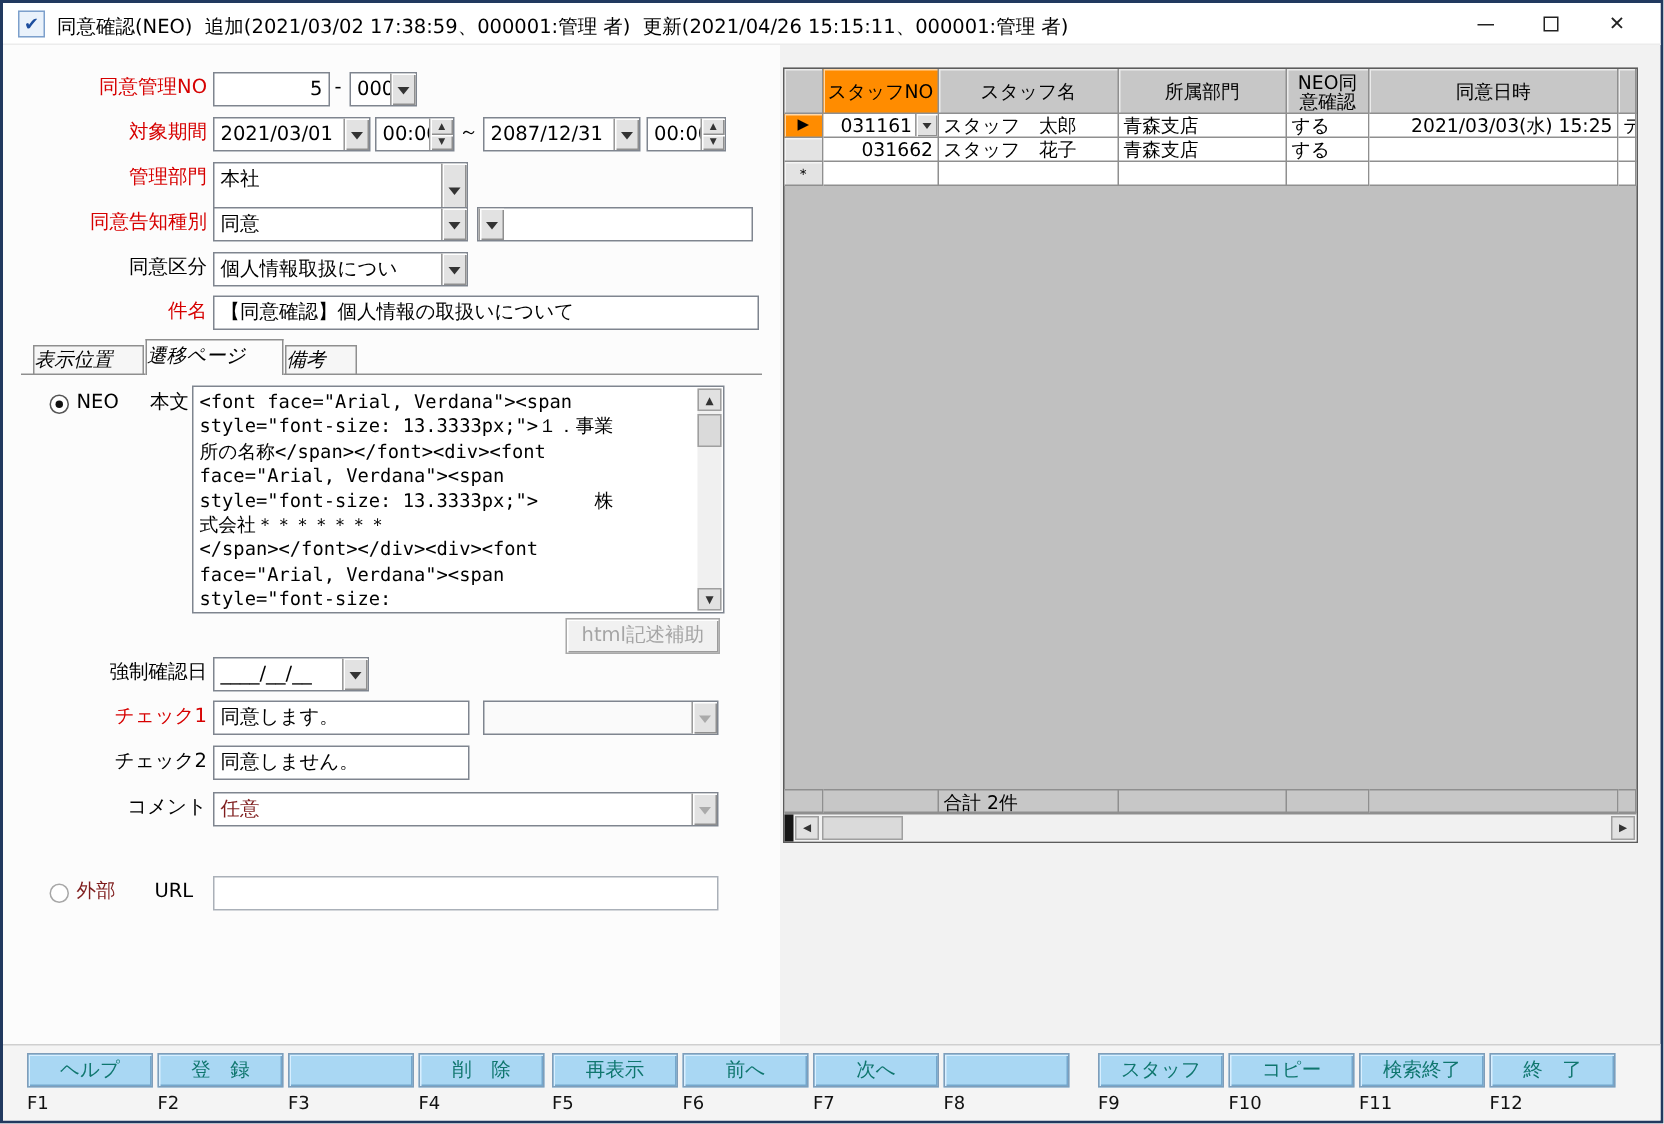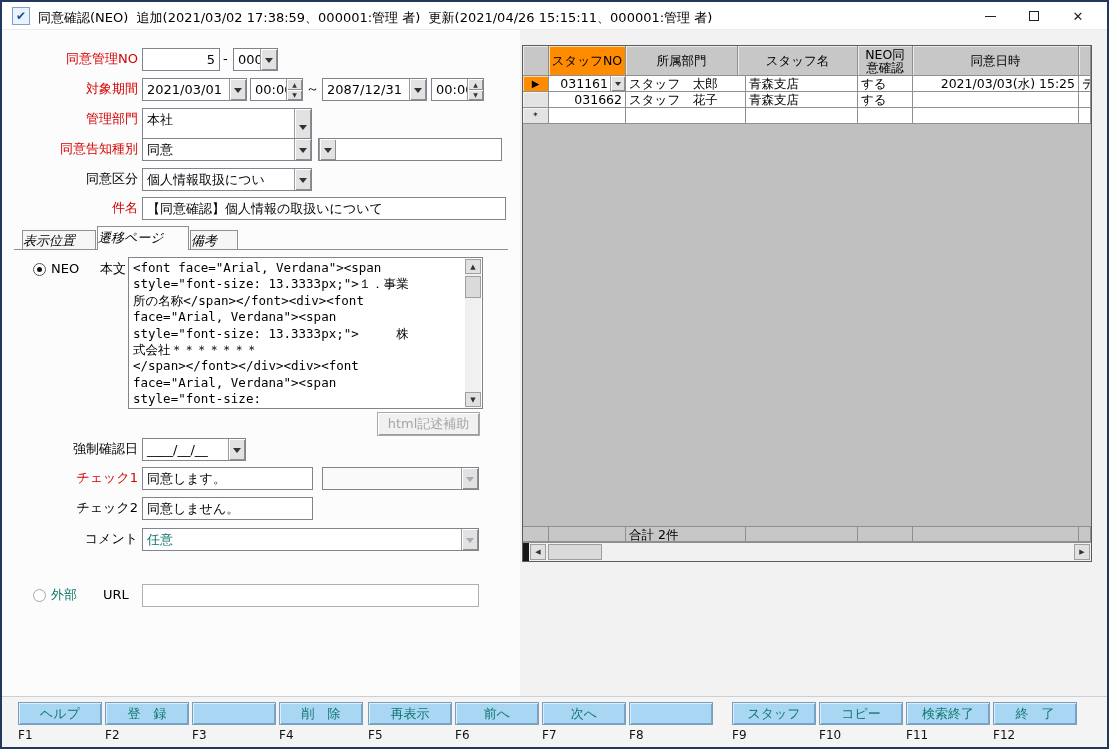--- a/index.html
+++ b/index.html
@@ -16,21 +16,21 @@
   .winbtn { position:absolute; top:0; width:44px; height:28px; display:flex; align-items:center; justify-content:center; }
   .glyph-min { width:11px; border-bottom:1px solid #222; }
   .glyph-max { width:10px; height:10px; border:1px solid #222; }
   .glyph-close { font-size:13px; color:#222; line-height:1; }
   
   .left-panel { position:absolute; left:2px; top:30px; width:518px; height:666px; background:#fcfcfc; }
   
   .flabel { position:absolute; left:20px; width:118px; height:22px; line-height:22px; text-align:right;
             white-space:nowrap; }
   .red { color:#d60000; }
-  .dis-text { color:#0f766e; }
+  .dis-text { color:#7f1d1d; }
   .tbox, .combo { position:absolute; background:#fff; border:1px solid #7f858f; display:flex; align-items:stretch; }
   .tbox .val, .combo .val { flex:1; padding:2px 4px; line-height:17px; white-space:nowrap; overflow:hidden; }
   .val.right { text-align:right; }
   .dd { width:17px; background:#e2e2e2; border-left:1px solid #9a9a9a;
         display:flex; align-items:center; justify-content:center;
         box-shadow: inset 1px 1px 0 #fff, inset -1px -1px 0 #8f8f8f; }
   .dd::after { content:""; border:4px solid transparent; border-top:5px solid #333; margin-top:5px; }
   .dd.dis::after { border-top-color:#aaa; }
   .spin { width:16px; display:flex; flex-direction:column; border-left:1px solid #9a9a9a; }
   .spin span { flex:1; background:#e2e2e2; display:flex; align-items:center; justify-content:center;
@@ -230,22 +230,22 @@
   <div class="inline-label dis-text" style="left:51px; top:584px;">外部</div>
   <div class="inline-label" style="left:103px; top:584px;">URL</div>
   <div class="tbox" style="left:142px; top:584px; width:337px; height:23px; border-color:#aab0b8;">
     <span class="val"></span>
   </div>
 
   <div class="grid">
     <div class="g-header">
       <div class="g-cell g-head c0"></div>
       <div class="g-cell g-head orange c1">スタッフNO</div>
+      <div class="g-cell g-head c2">スタッフ名</div>
       <div class="g-cell g-head c3">所属部門</div>
-      <div class="g-cell g-head c2">スタッフ名</div>
       <div class="g-cell g-head c4">NEO同
 意確認</div>
       <div class="g-cell g-head c5">同意日時</div>
       <div class="g-cell g-head c6"></div>
     </div>
 
     <div class="g-row">
       <div class="g-cell g-sel orange c0">▶</div>
       <div class="g-cell g-data cell-combo c1">
         <span class="cv">031161</span>

